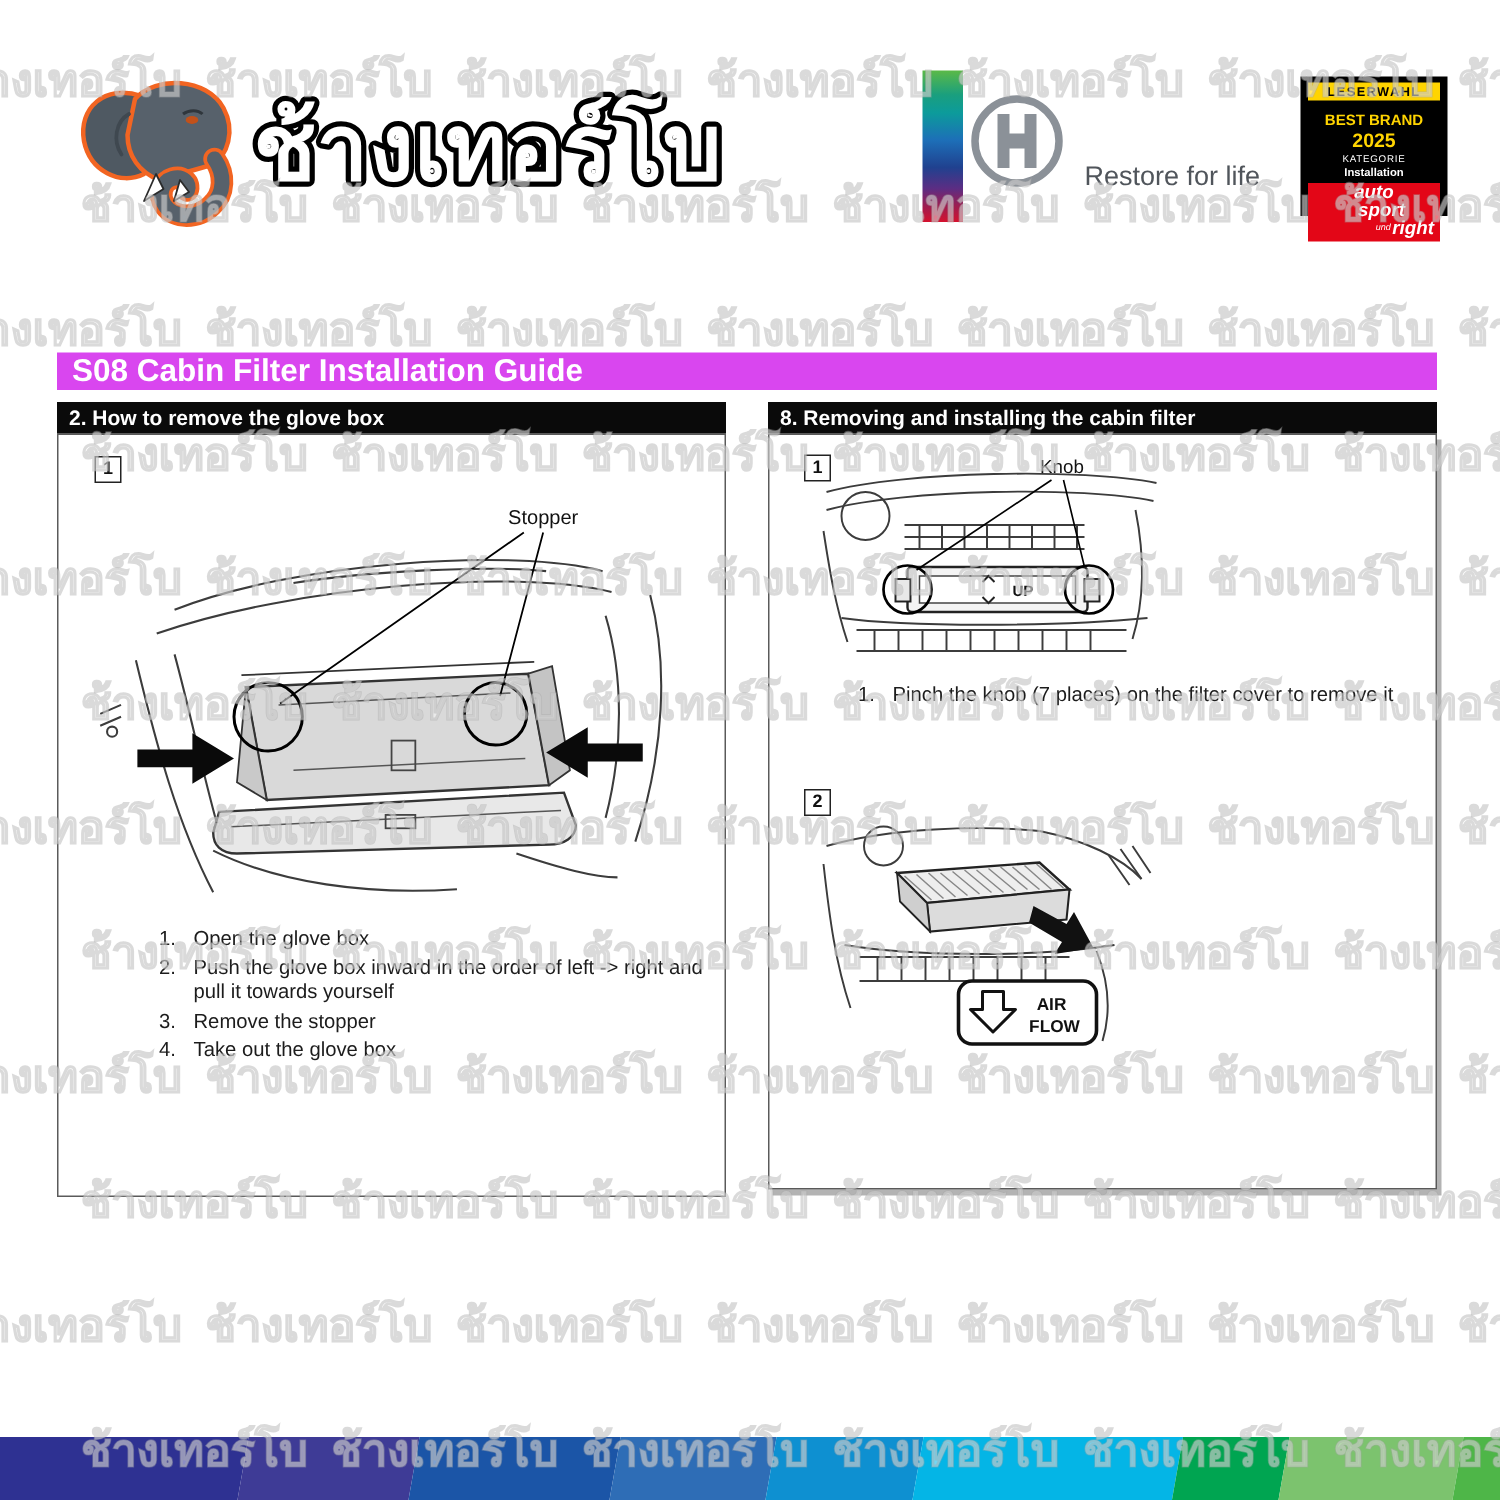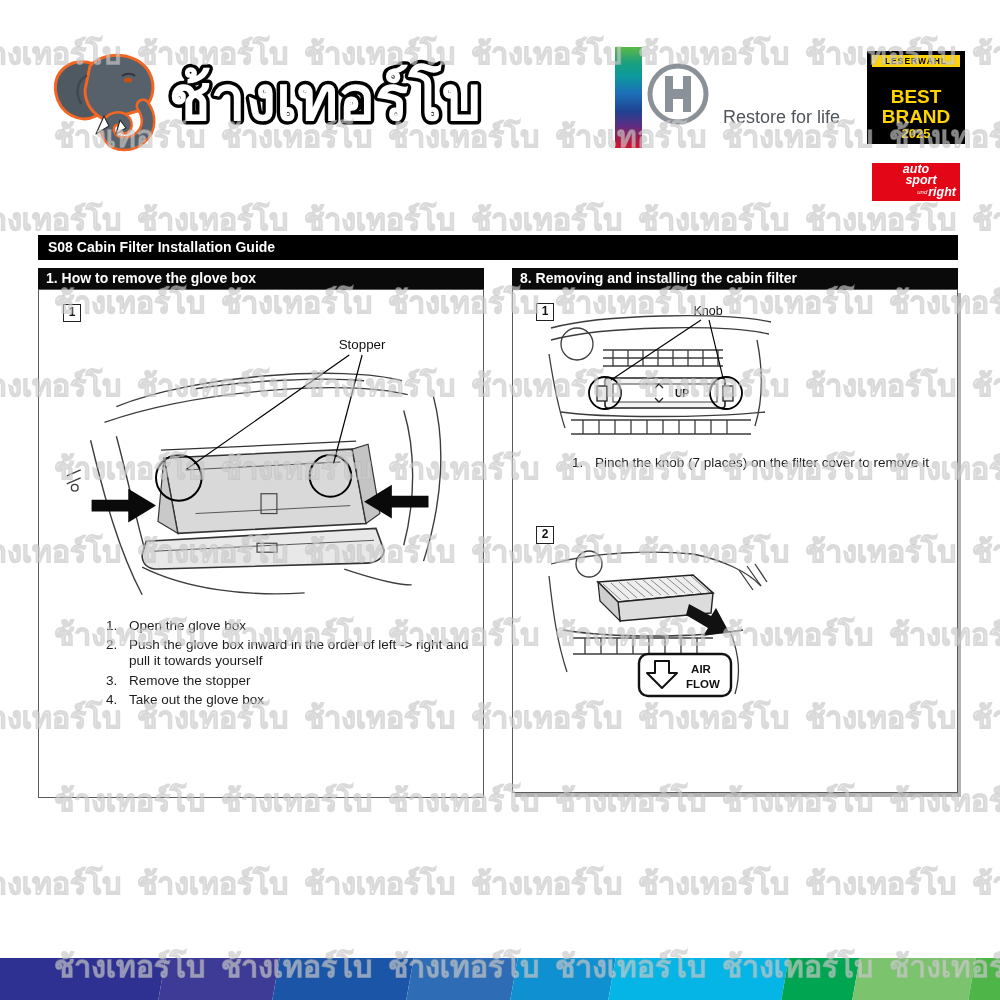--- a/index.html
+++ b/index.html
@@ -21,34 +21,34 @@
   #bosch-emblem { position:absolute; left:645px; top:61px; width:66px; height:66px; }
   #bosch-wordmark { position:absolute; left:721px; top:60px; font-size:41px; font-weight:700;
      color:#e20015; letter-spacing:1px; }
   #bosch-tagline { position:absolute; left:723px; top:107px; font-size:18px; color:#50555b; }
 
   
   #award-badge { position:absolute; left:867px; top:51px; width:98px; height:93px;
      background:#000; padding:4px 5px 5px 5px; display:flex; flex-direction:column; }
   .award-leserwahl { background:#ffd400; color:#000; font-size:8.5px; font-weight:700;
      text-align:center; letter-spacing:1px; padding:1px 0; }
-  .award-title { color:#ffd400; font-size:19px; font-weight:700; text-align:center; margin-top:20px; line-height:1.05;}
+  .award-title { color:#ffd400; font-size:10px; font-weight:700; text-align:center; margin-top:9px; line-height:1.05;}
   .award-year  { color:#ffd400; font-size:13px; font-weight:700; text-align:center; line-height:1.05;}
   .award-cat-label { color:#fff; font-size:6.5px; text-align:center; margin-top:3px; letter-spacing:0.5px;}
   .award-cat-value { color:#fff; font-size:7.5px; font-weight:700; text-align:center; }
   .award-mag { background:#e30617; margin-top:3px; flex:1; padding:1px 4px 2px 4px;
      color:#fff; font-weight:700; font-style:italic; font-size:12.5px; line-height:0.95; }
   .award-mag .l1 { text-align:center; }
   .award-mag .l2 { text-align:center; padding-left:10px; }
   .award-mag .l3 { text-align:right; }
   .award-mag .und { font-size:6px; font-weight:400; vertical-align:middle; margin-right:1px;}
 
   
   #main-title-bar { position:absolute; left:38px; top:235px; width:920px; height:25px;
-     background:#000000; color:#fff; font-size:14px; font-weight:700;
+     background:#d946ef; color:#fff; font-size:21px; font-weight:700;
      line-height:25px; padding-left:10px; z-index:5;}
   .panel-header { position:absolute; top:268px; height:21px; background:#0a0a0a; color:#fff;
      font-size:14px; font-weight:700; line-height:21px; padding-left:8px; width:446px; z-index:5;}
   #left-panel-header { left:38px; }
   #right-panel-header { left:512px; }
 
   
   .panel-box { position:absolute; top:289px; width:446px; background:#fff;
      border:1px solid #5a5a5a; z-index:4; }
   #left-panel-box { left:38px; height:509px; }
@@ -119,21 +119,21 @@
     <div class="award-cat-value">Installation</div>
     <div class="award-mag">
       <div class="l1">auto</div>
       <div class="l2">sport</div>
       <div class="l3"><span class="und">und</span><span>right</span></div>
     </div>
   </div>
 </div>
 
 <div id="main-title-bar">S08 Cabin Filter Installation Guide</div>
-<div id="left-panel-header" class="panel-header">1. How to remove the glove box</div>
+<div id="left-panel-header" class="panel-header">2. How to remove the glove box</div>
 <div id="right-panel-header" class="panel-header">8. Removing and installing the cabin filter</div>
 
 <div id="left-panel-box" class="panel-box">
   <div id="left-fig-marker" class="fig-marker">1</div>
 
   <svg id="glovebox-diagram" class="diagram" viewBox="0 0 440 292">
     <g fill="none" stroke="#3c3c3c" stroke-width="1.4">
       <path d="M70 88 C150 56 300 46 358 62"></path>
       <path d="M58 104 C150 72 300 60 364 76"></path>
       <path d="M150 70 C200 62 280 58 320 62"></path>

